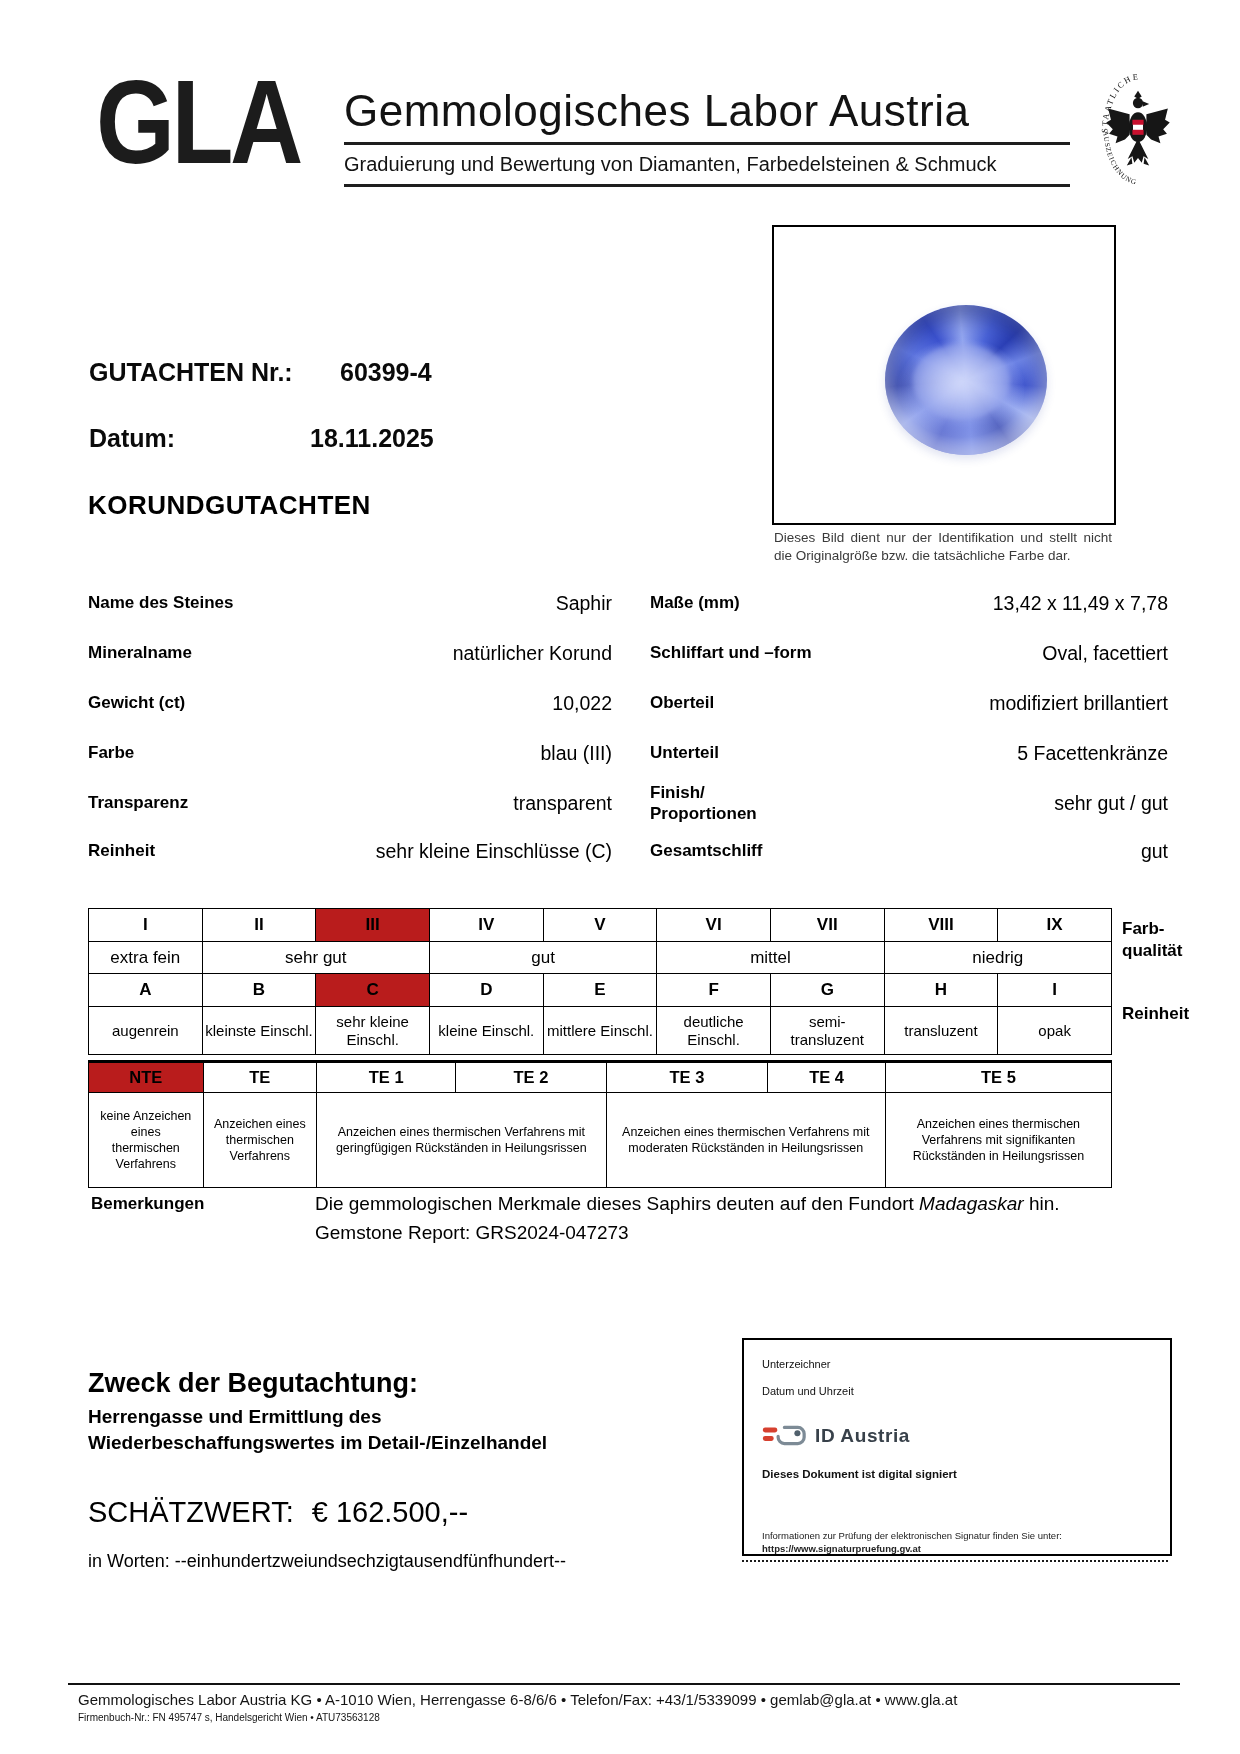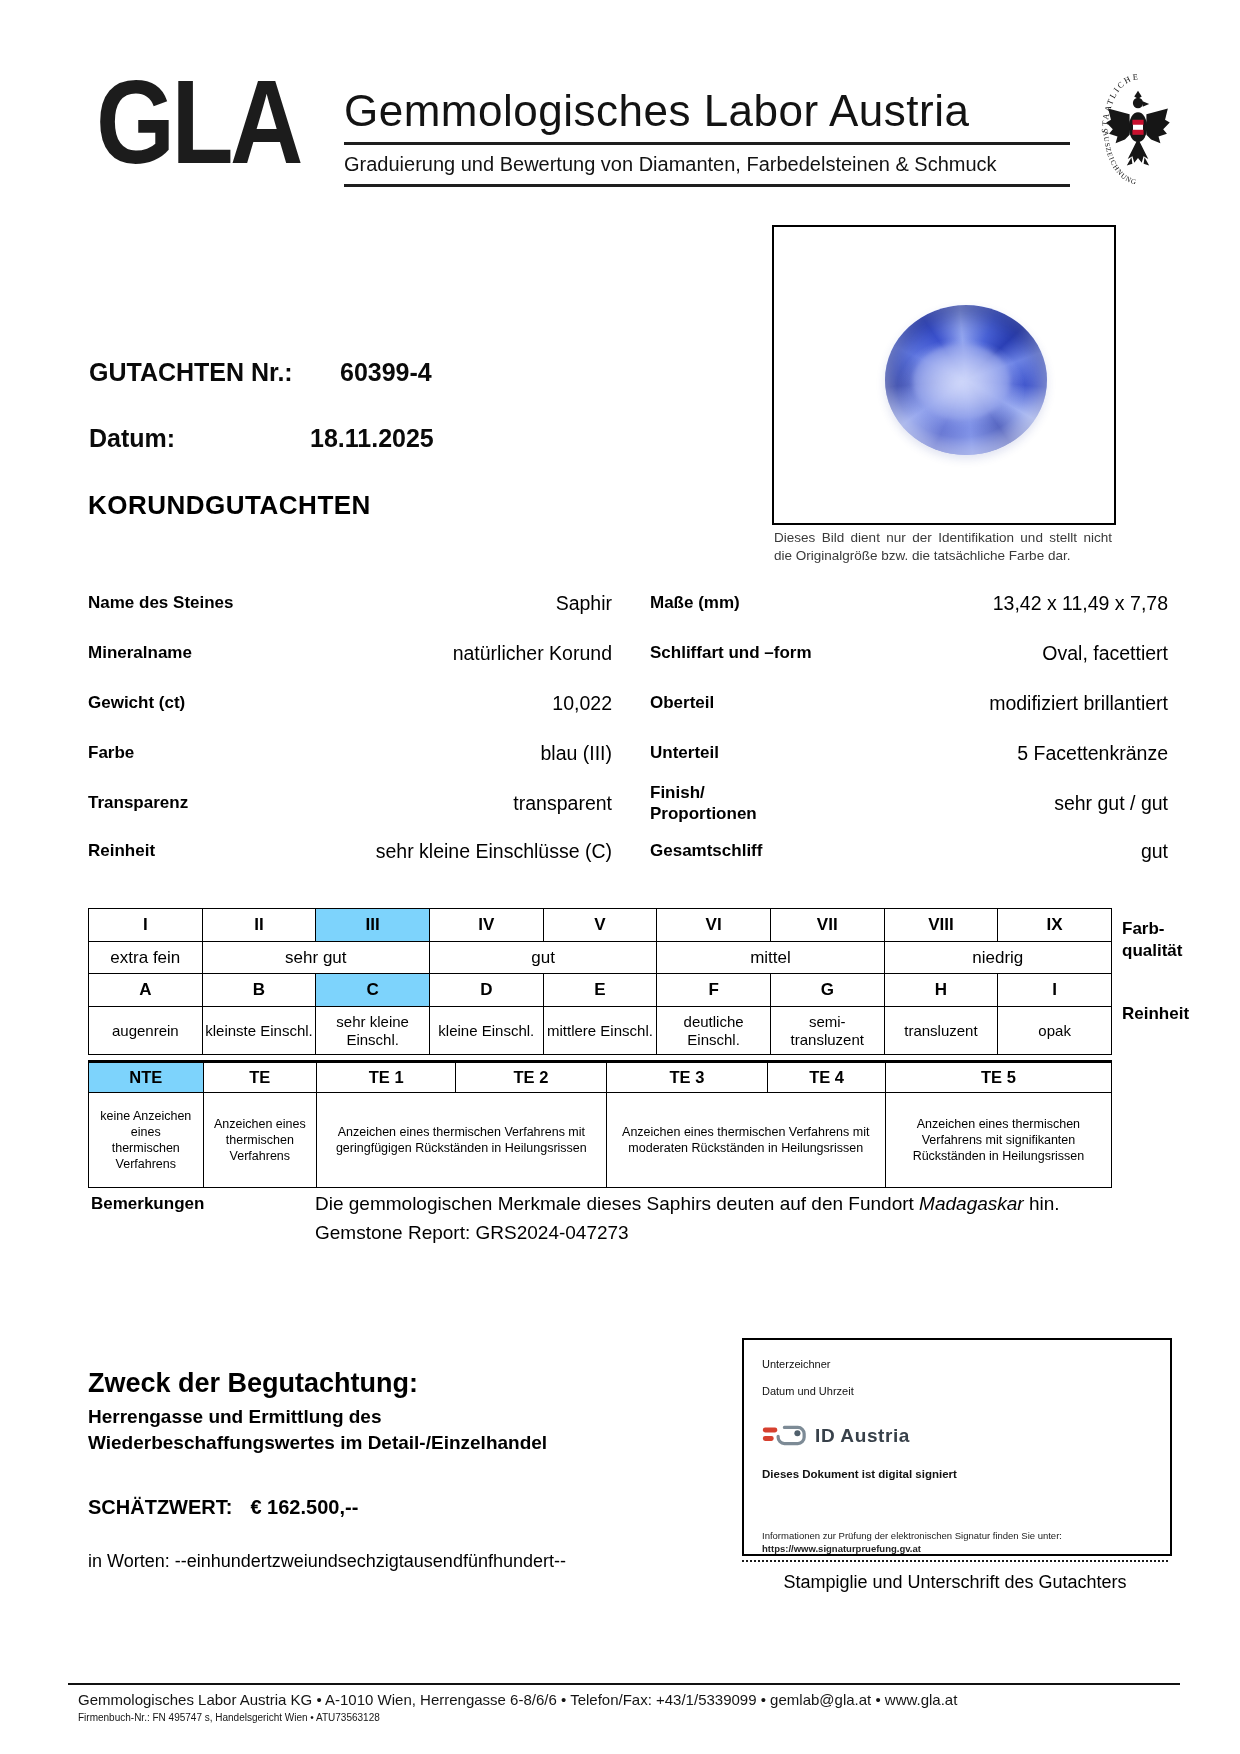--- a/index.html
+++ b/index.html
@@ -49,31 +49,31 @@
 
   
   .gtable { position:absolute; border-collapse:collapse; table-layout:fixed; text-align:center; background:#fff; }
   .gtable td { border:1px solid #000; padding:0 2px; overflow:hidden; }
   .row-grades td { height:32px; font-weight:bold; font-size:17px; }
   .row-groups td { height:32px; font-size:17px; }
   .row-desc td   { height:47px; font-size:15px; line-height:1.15; vertical-align:middle; }
   .side-label { font-size:17px; font-weight:bold; line-height:1.3; white-space:pre-line; }
   .te-table tr.te-head td { height:29px; font-weight:bold; font-size:16.5px; border-top:3px solid #000; }
   .te-table tr.te-body td { height:90px; font-size:12.5px; line-height:1.3; vertical-align:middle; padding:2px 8px; }
-  .hl { background:#7dd3fc; }
+  .hl { background:#b91c1c; }
 
   
   .rem-label { left:91px; top:1194px; font-size:17px; font-weight:bold; }
   .rem-text  { left:315px; top:1190px; width:770px; font-size:19px; line-height:1.5; }
 
   
   .purpose-title { left:88px; top:1368px; font-size:27px; font-weight:bold; }
   .purpose-line1 { left:88px; top:1406px; font-size:19px; font-weight:bold; }
   .purpose-line2 { left:88px; top:1432px; font-size:19px; font-weight:bold; }
-  .value-line { left:88px; top:1496px; font-size:20px; font-weight:bold; white-space:nowrap; }
+  .value-line { left:88px; top:1496px; font-size:29px; font-weight:normal; white-space:nowrap; }
   .value-line .amount { margin-left:18px; }
   .in-words { left:88px; top:1551px; font-size:18px; }
 
   
   .sig-box { left:742px; top:1338px; width:426px; height:214px; border:2px solid #000; background:#fff; }
   .sig-small { position:absolute; left:18px; font-size:11px; color:#111; }
   .sig-logo-row { position:absolute; left:18px; top:80px; display:flex; align-items:center; gap:1px; }
   .sig-logo-text { font-size:19px; font-weight:bold; color:#38414a; letter-spacing:0.6px; }
   .sig-note { position:absolute; left:18px; top:128px; font-size:11.5px; font-weight:bold; color:#111; }
   .sig-legal { position:absolute; left:18px; top:148px; width:390px; font-size:9.5px; line-height:1.4; color:#222; }
@@ -299,19 +299,18 @@
         <circle cx="39.5" cy="14.5" r="3.4" fill="#50606c"></circle>
       </svg>
       <span class="sig-logo-text">ID Austria</span>
     </div>
     <div class="sig-note">Dieses Dokument ist digital signiert</div>
     <div class="sig-info">
       <span>Informationen zur Prüfung der elektronischen Signatur finden Sie unter: </span><b>https://www.signaturpruefung.gv.at</b>
     </div>
   </div>
   <div class="abs dotted-rule"></div>
-  <div class="abs stamp-caption">Stampiglie und Unterschrift des Gutachters</div>
 
   <div class="abs footer-rule"></div>
   <div class="abs footer-l1">Gemmologisches Labor Austria KG • A-1010 Wien, Herrengasse 6-8/6/6 • Telefon/Fax: +43/1/5339099 • gemlab@gla.at • www.gla.at</div>
   <div class="abs footer-l2">Firmenbuch-Nr.: FN 495747 s, Handelsgericht Wien • ATU73563128</div>
 
 </div>
 
 </body></html>

